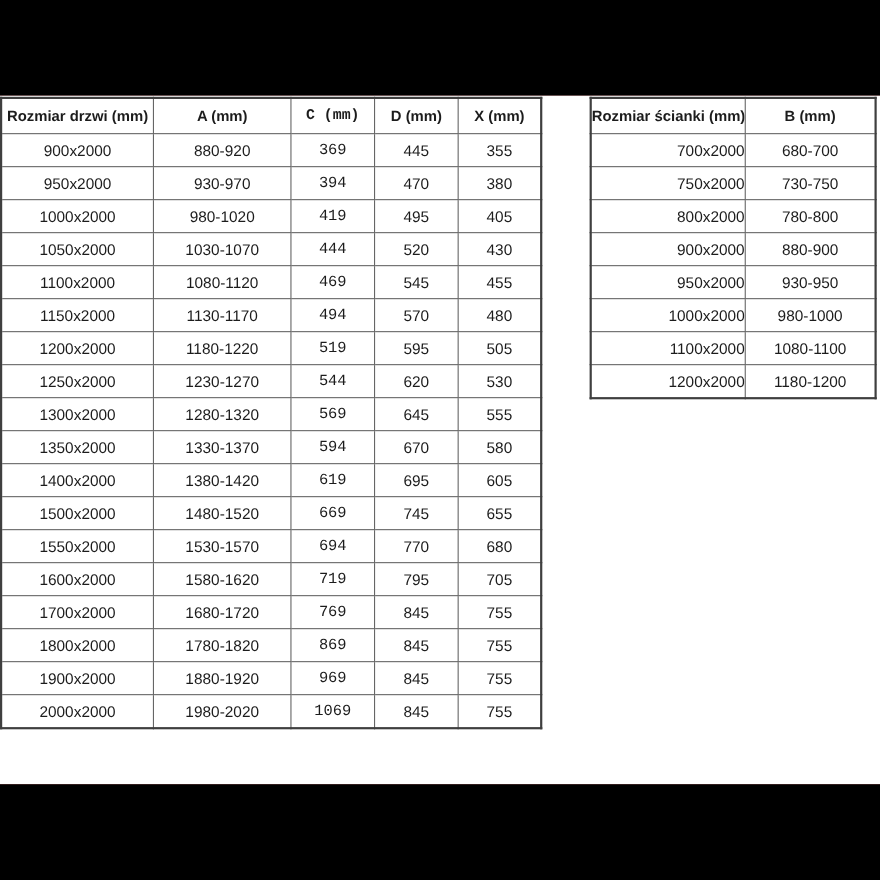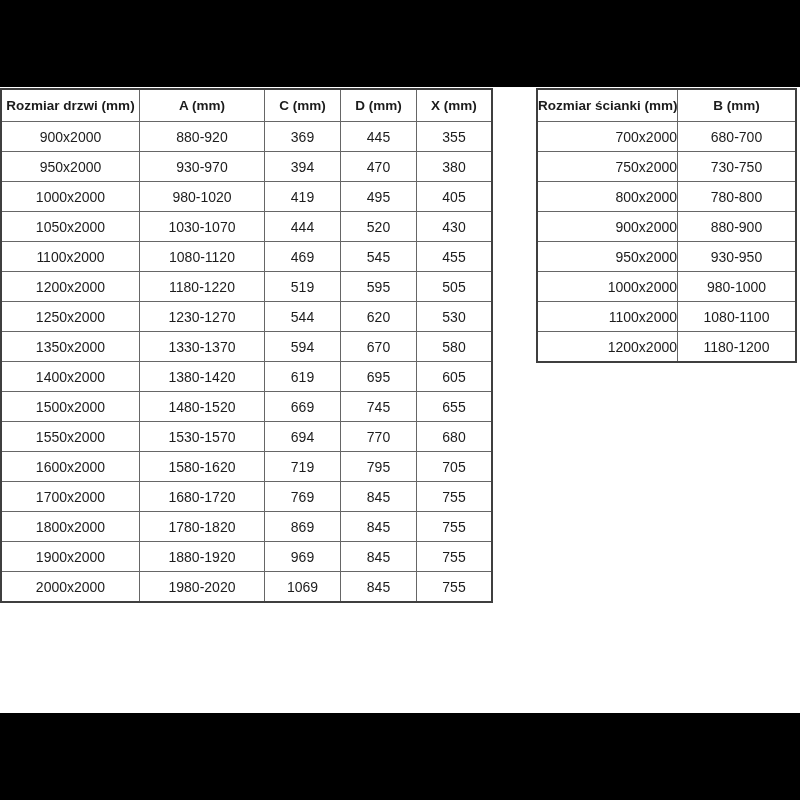--- a/index.html
+++ b/index.html
@@ -66,21 +66,21 @@
     top: 1px;
     width: 487px;
   }
   .right-table {
     left: 536px;
     top: 1px;
     width: 258px;
   }
   .left-table th:nth-child(1), .left-table td:nth-child(1) { width: 137px; }
   .left-table th:nth-child(2), .left-table td:nth-child(2) { width: 124px; }
-  .left-table th:nth-child(3), .left-table td:nth-child(3) { width: 75px; }
+  .left-table th:nth-child(3), .left-table td:nth-child(3) { width: 75px; font-family: Liberation Mono, monospace; }
   .left-table th:nth-child(4), .left-table td:nth-child(4) { width: 75px; }
   .left-table th:nth-child(5), .left-table td:nth-child(5) { width: 74px; }
   .right-table th:nth-child(1), .right-table td:nth-child(1) { width: 139px; text-align: right; }
   .right-table th:nth-child(2), .right-table td:nth-child(2) { width: 117px; }
 </style>
 </head>
 <body>
 
 <div class="stage">
   <div class="band top"></div>
@@ -125,32 +125,46 @@
             <td>430</td>
           </tr>
           <tr>
             <td>1100x2000</td>
             <td>1080-1120</td>
             <td>469</td>
             <td>545</td>
             <td>455</td>
           </tr>
           <tr>
+            <td>1150x2000</td>
+            <td>1130-1170</td>
+            <td>494</td>
+            <td>570</td>
+            <td>480</td>
+          </tr>
+          <tr>
             <td>1200x2000</td>
             <td>1180-1220</td>
             <td>519</td>
             <td>595</td>
             <td>505</td>
           </tr>
           <tr>
             <td>1250x2000</td>
             <td>1230-1270</td>
             <td>544</td>
             <td>620</td>
             <td>530</td>
+          </tr>
+          <tr>
+            <td>1300x2000</td>
+            <td>1280-1320</td>
+            <td>569</td>
+            <td>645</td>
+            <td>555</td>
           </tr>
           <tr>
             <td>1350x2000</td>
             <td>1330-1370</td>
             <td>594</td>
             <td>670</td>
             <td>580</td>
           </tr>
           <tr>
             <td>1400x2000</td>

